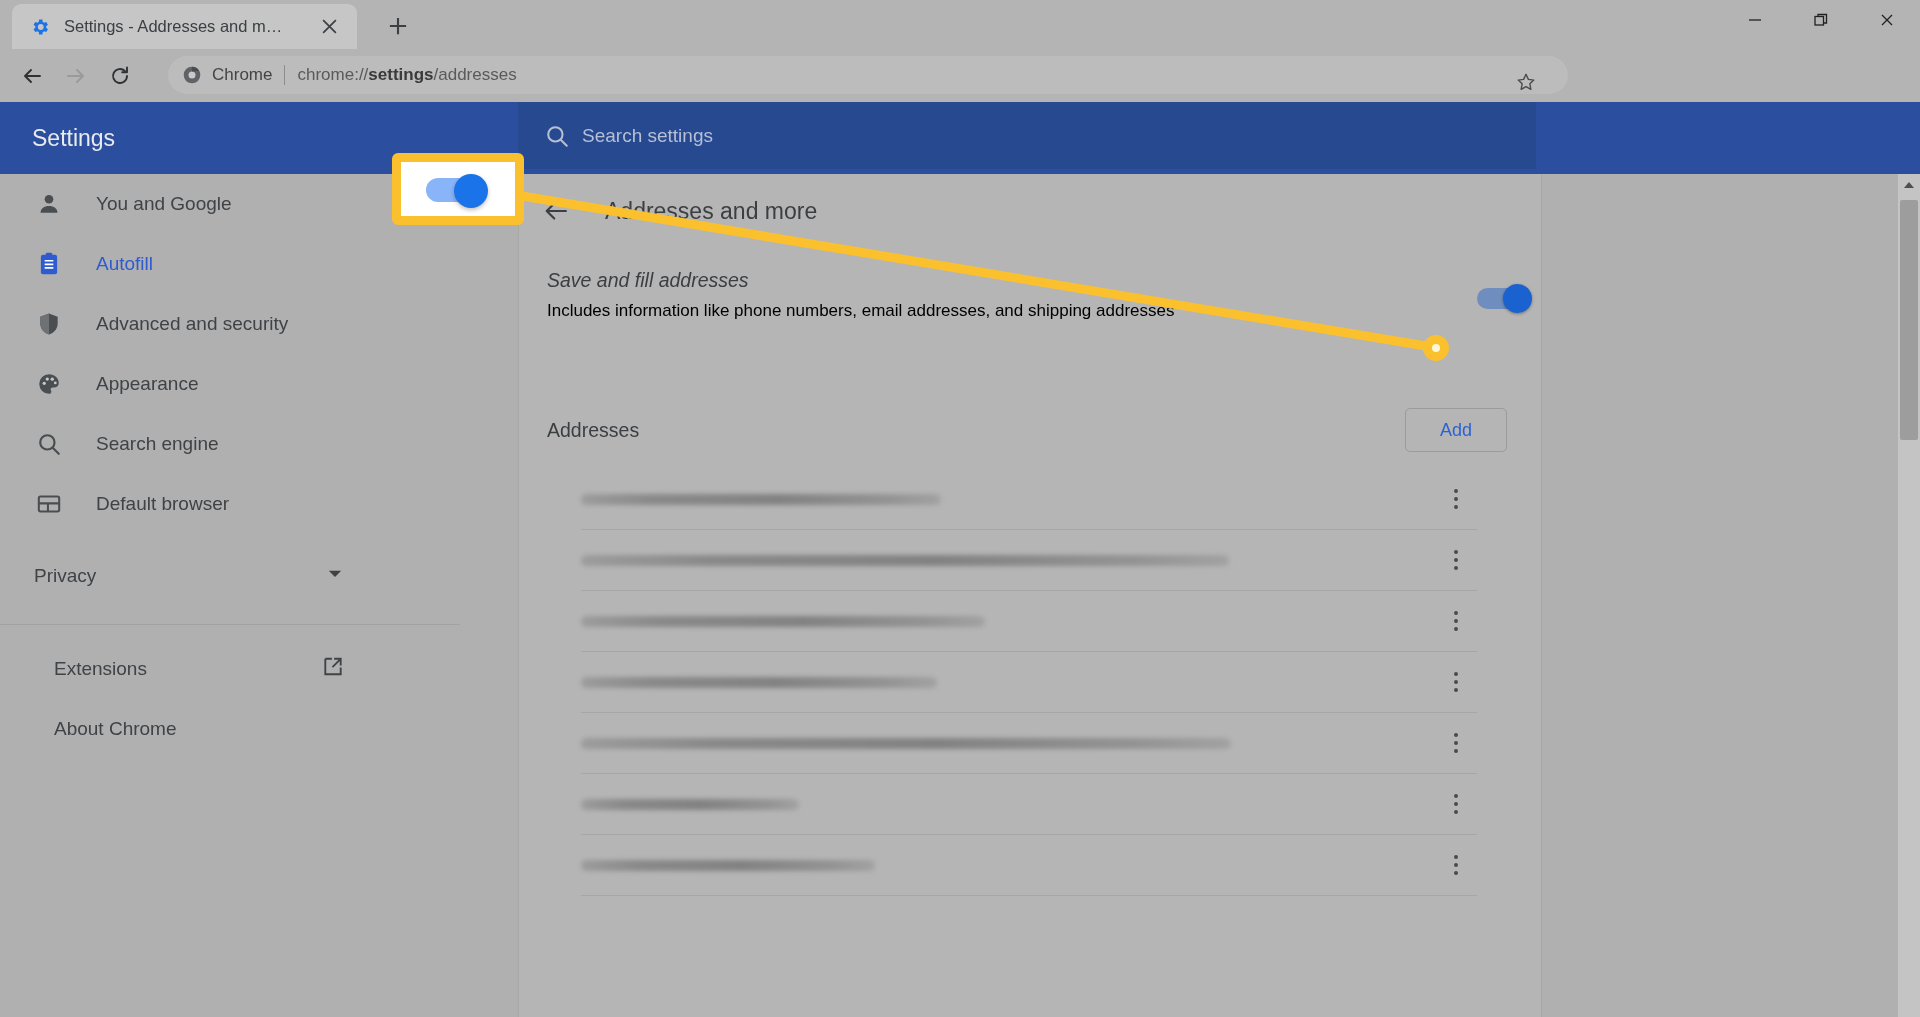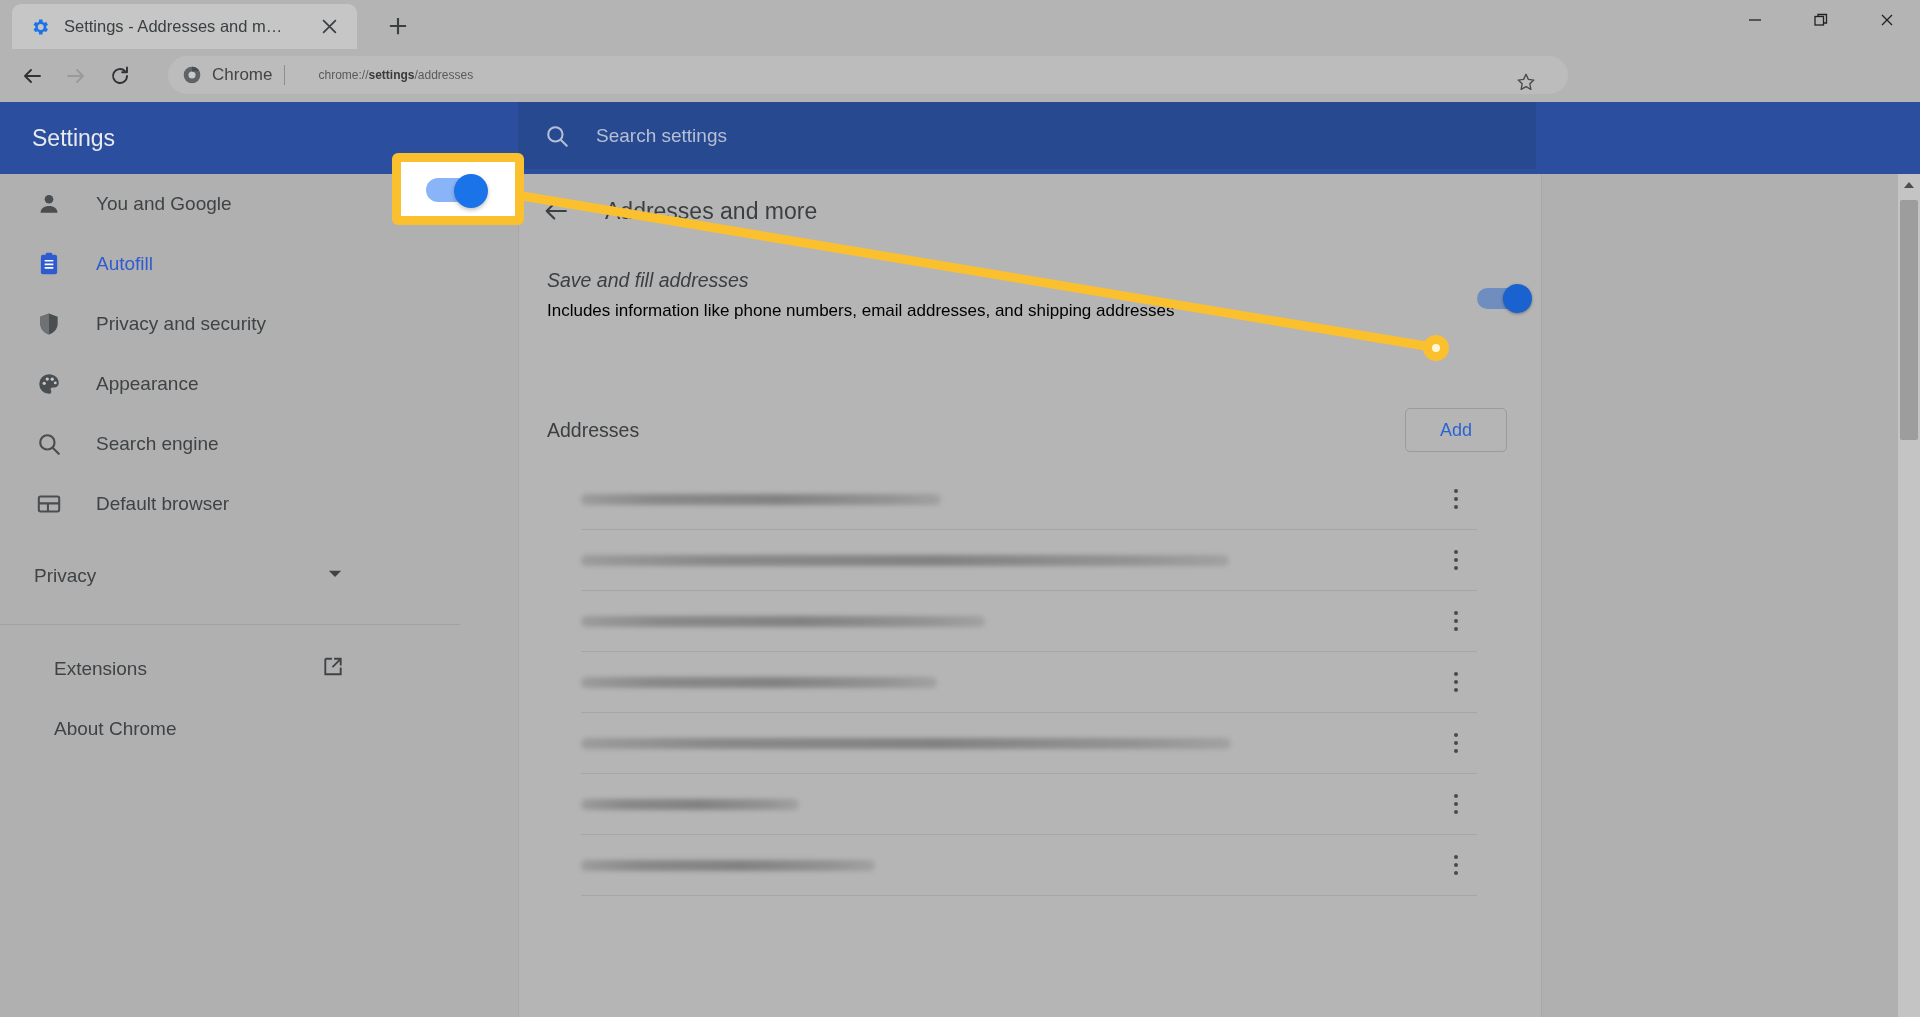--- a/index.html
+++ b/index.html
@@ -48,21 +48,21 @@
   }
   .navbtn { width: 44px; height: 44px; display: flex; align-items: center; justify-content: center; }
   .navbtn:nth-child(1) { margin-left: 10px; }
   .omnibox {
     position: absolute; left: 168px; top: 7px; width: 1400px; height: 38px;
     background: #bcbcbc; border-radius: 19px; display: flex; align-items: center;
   }
   .omni-chromeicon { margin-left: 14px; width: 20px; height: 20px; }
   .omni-chrome-label { margin-left: 10px; font-size: 17px; color: #444; text-align: right; }
   .omni-sep { margin: 0 12px; width: 1px; height: 20px; background: #8d8d8d; }
-  .omni-url { font-size: 12px; color: #5a5a5a; margin-left: 21px; }
+  .omni-url { font-size: 17px; color: #5a5a5a; }
   .omni-url b { color: #3a3a3a; font-weight: 700; }
   .star { position: absolute; right: 24px; top: 8px; width: 36px; height: 36px;
           display:flex; align-items:center; justify-content:center; }
 
   .ext-tray { position: absolute; left: 1180px; top: 52px; height: 48px;
               display: flex; align-items: center; gap: 0px; }
   .ext { width: 46px; height: 46px; display: flex; align-items: center; justify-content: center; }
   .ext svg, .ext div { display: block; }
   .tool-sep { width: 1px; height: 26px; background: #8f8f8f; margin: 0 10px; }
   .avatar-btn { width: 46px; height: 46px; display: flex; align-items: center; justify-content: center; }
@@ -75,21 +75,21 @@
   }
   .settings-title {
     position: absolute; left: 32px; top: 50%; transform: translateY(-50%);
     color: #e9eaec; font-size: 23px;
   }
   .search-wrap {
     position: absolute; left: 518px; top: 102px; width: 1018px; height: 67px;
     background: #27498f; display: flex; align-items: center;
   }
   .search-icon-box { margin-left: 26px; width: 26px; height: 26px; }
-  .search-placeholder { margin-left: 26px; color: #b6bfd6; font-size: 19px; }
+  .search-placeholder { margin-left: 12px; color: #b6bfd6; font-size: 19px; }
 
   
   .sidebar {
     position: absolute; left: 0; top: 174px; width: 517px; height: 843px;
     background: #b0b0b0;
   }
   .nav-item {
     height: 60px; display: flex; align-items: center; padding-left: 34px;
     font-size: 19px; color: #3f4346;
   }
@@ -429,21 +429,21 @@
       <span class="lbl">Autofill</span>
     </div>
 
     <div class="nav-item">
       <span class="ico">
         <svg width="26" height="26" viewBox="0 0 24 24">
           <path d="M12 2.2 L20 5.4v6.2c0 5-3.5 8.8-8 10.2-4.5-1.4-8-5.2-8-10.2V5.4z" fill="#4a4e51"></path>
           <path d="M12 2.2v19.6c-4.5-1.4-8-5.2-8-10.2V5.4z" fill="#6e7275"></path>
         </svg>
       </span>
-      <span class="lbl">Privacy and security</span>
+      <span class="lbl">Advanced and security</span>
     </div>
 
     <div class="nav-item">
       <span class="ico">
         <svg width="26" height="26" viewBox="0 0 24 24">
           <path d="M12 3a9 9 0 000 18c1.4 0 2.2-.9 2.2-1.9 0-.9-.7-1.4-.7-2.2 0-.9.8-1.6 1.8-1.6h1.5A4.2 4.2 0 0021 11c0-4.5-4-8-9-8z" fill="#4a4e51"></path>
           <circle cx="7.6" cy="11.4" r="1.5" fill="#c9c9c9"></circle>
           <circle cx="10.4" cy="7.4" r="1.5" fill="#c9c9c9"></circle>
           <circle cx="15" cy="7.6" r="1.5" fill="#c9c9c9"></circle>
           <circle cx="17.8" cy="11" r="1.3" fill="#c9c9c9"></circle>

